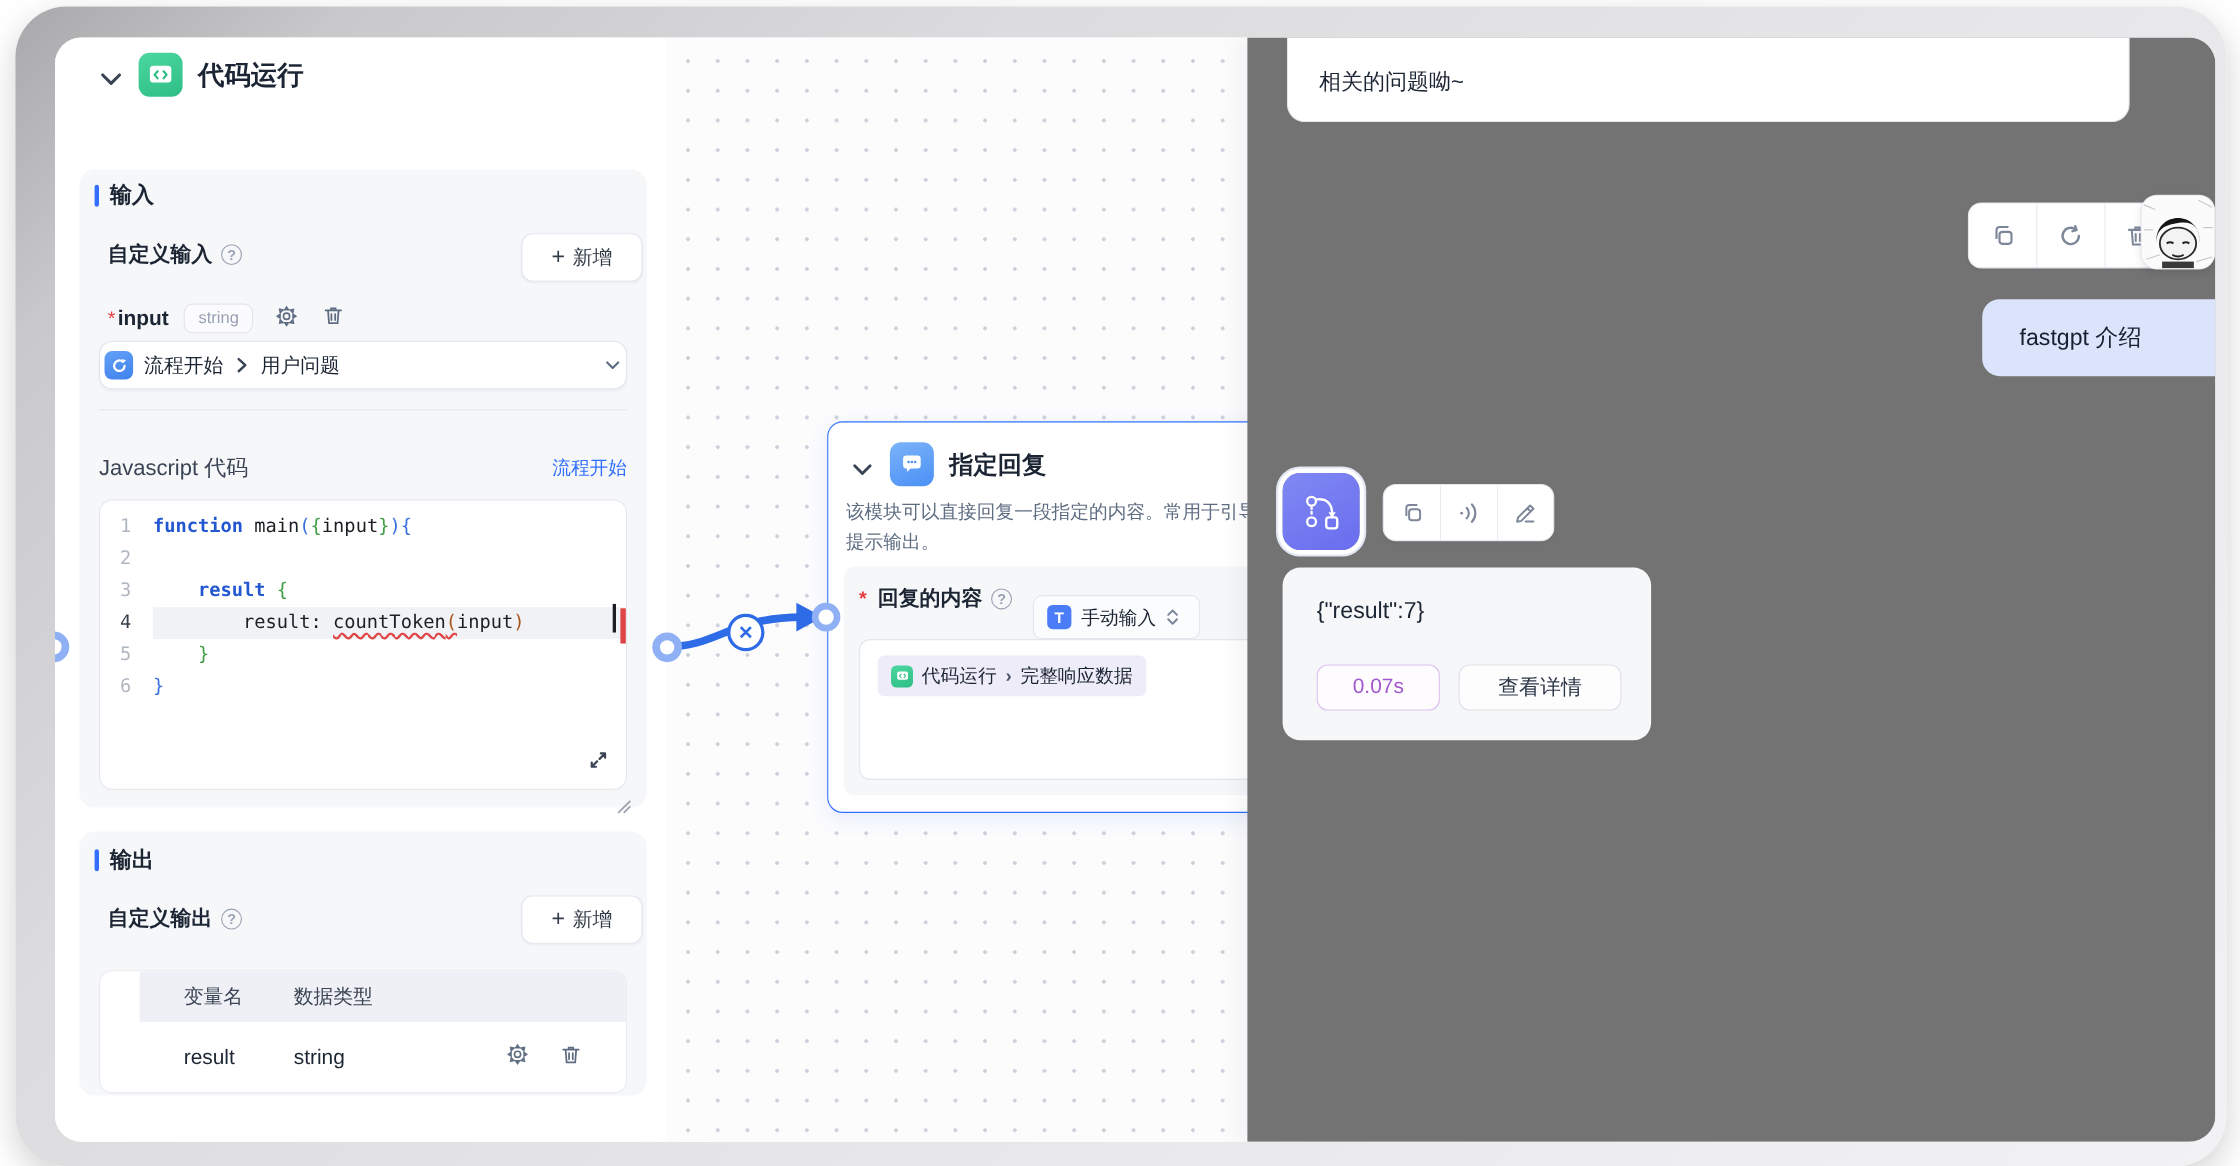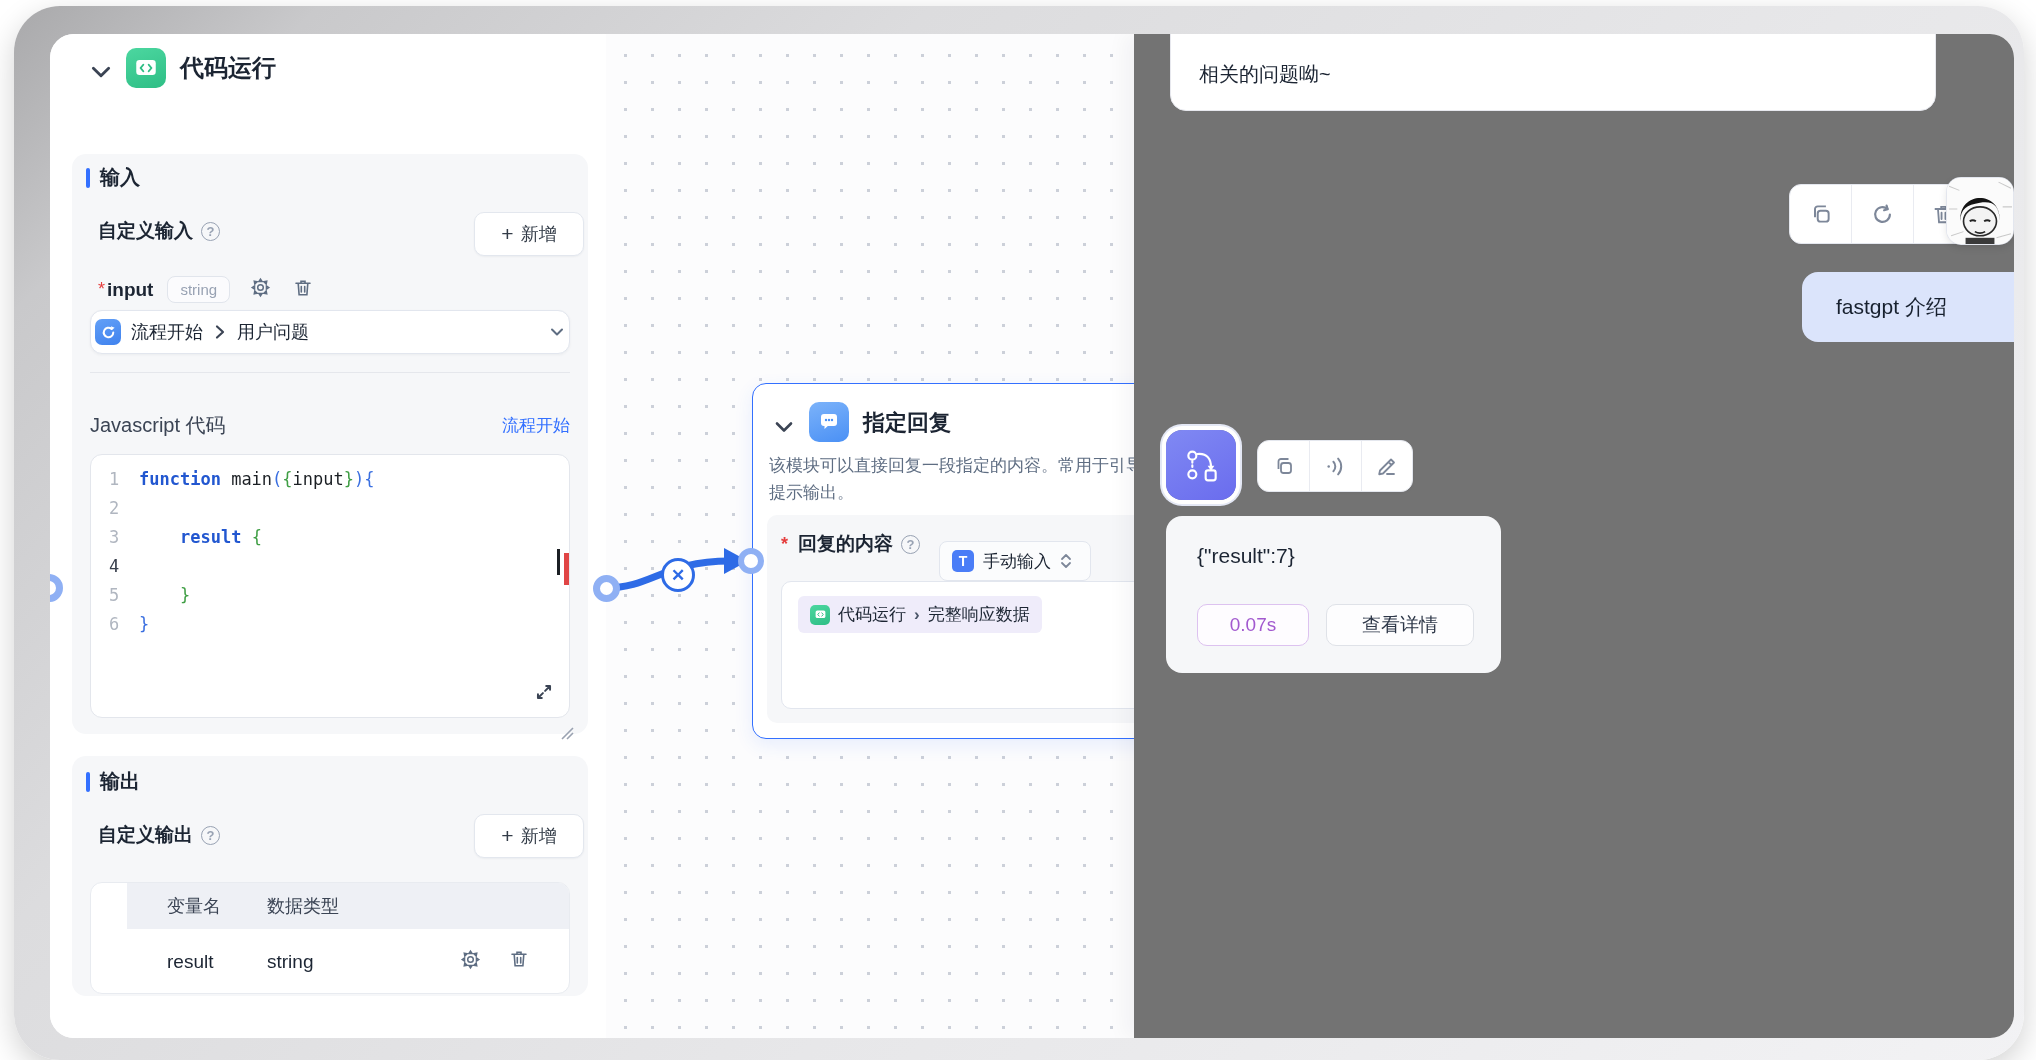--- a/index.html
+++ b/index.html
@@ -286,20 +286,21 @@
               <div class="code-line">
                 <span class="ln">2</span>
                 <span class="code-text"></span>
               </div>
               <div class="code-line">
                 <span class="ln">3</span>
                 <span class="code-text"><span>    </span><span class="c-kw">result</span><span> </span><span class="c-d2">{</span></span>
               </div>
               <div class="code-line active">
                 <span class="ln">4</span>
+                <span class="code-text"><span>        </span><span>result:</span><span> </span><span class="c-err">countToken</span><span class="c-d3 c-err">(</span><span>input</span><span class="c-d3">)</span></span>
               </div>
               <div class="code-line">
                 <span class="ln">5</span>
                 <span class="code-text"><span>    </span><span class="c-d2">}</span></span>
               </div>
               <div class="code-line">
                 <span class="ln">6</span>
                 <span class="code-text"><span class="c-d1">}</span></span>
               </div>
             </div>

